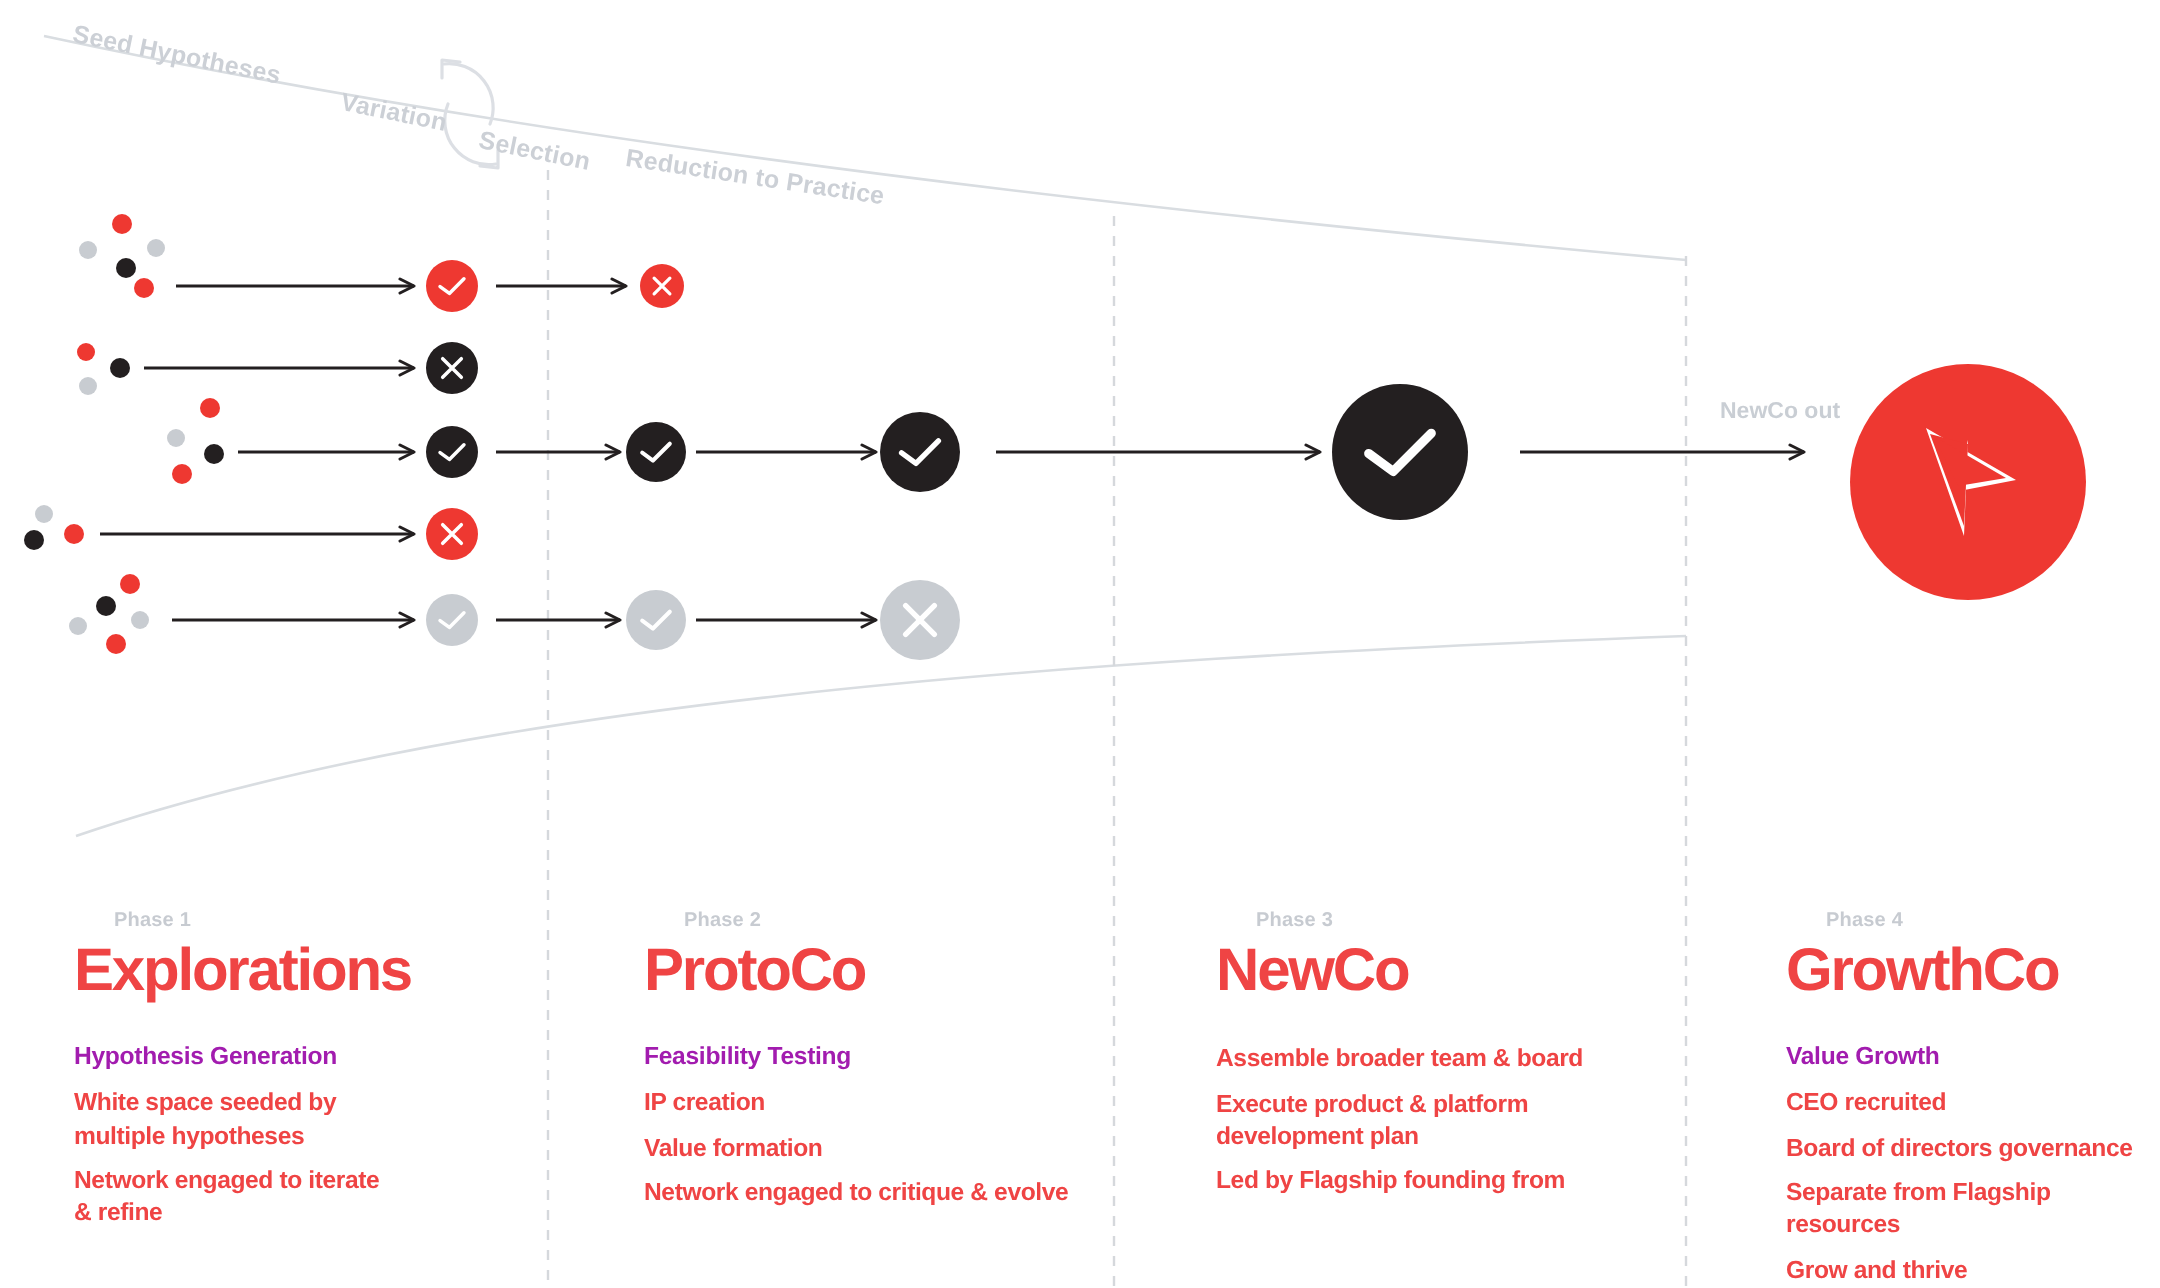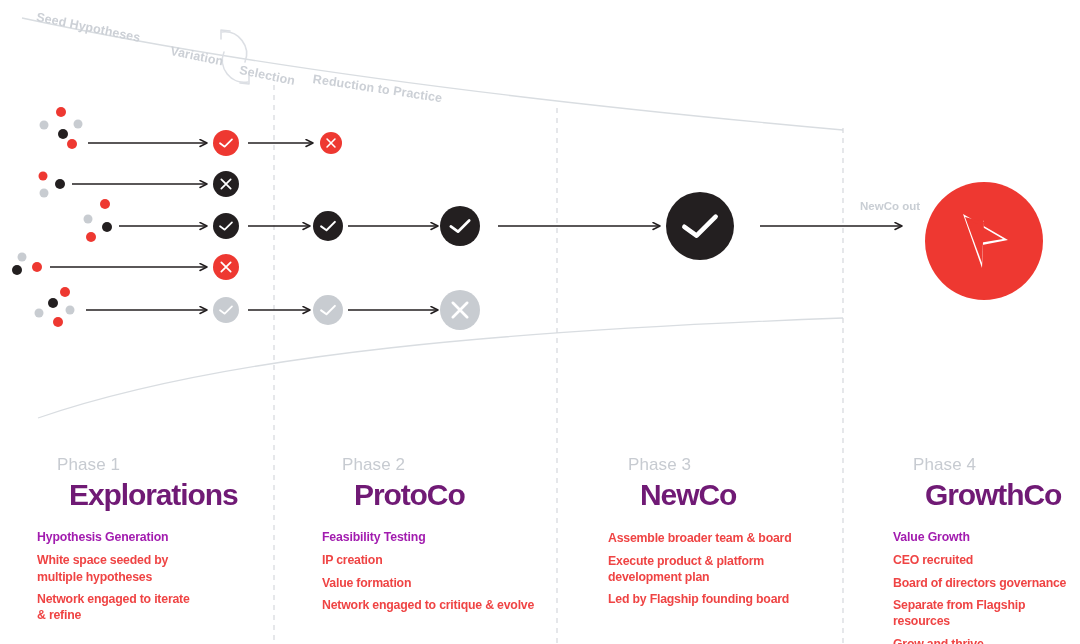--- a/index.html
+++ b/index.html
@@ -36,28 +36,27 @@
   .logo-circle {
     position:absolute; z-index:5;
     border-radius:50%;
     display:flex; align-items:center; justify-content:center;
   }
 
   
   .phases { position:absolute; left:0; top:455px; width:1080px; height:189px; z-index:6; }
   .phase { position:absolute; top:0; }
   .phase-eyebrow {
-    color:#c7cbd1; font-size:17px; font-weight:400;
+    color:#c7cbd1; font-size:10px; font-weight:700;
     letter-spacing:.1px; margin-bottom:4px;padding-left:20px;
   }
   .phase-title {
-    color:#701a75; font-size:30px; font-weight:bold;
+    color:#ef4444; font-size:30px; font-weight:bold;
     letter-spacing:-1.1px; line-height:1.08;
     margin-bottom:19px;
-    margin-left:32px;
   }
   .phase-sub {
     color:#a21caf; font-size:12.3px; font-weight:bold;
     letter-spacing:-.15px; margin-bottom:8px; white-space:nowrap;
   }
   .phase-item {
     color:#ef4444; font-size:12.3px; font-weight:bold;
     letter-spacing:-.2px; line-height:1.33; margin-bottom:6px;
   }
 </style>
@@ -218,21 +217,21 @@
           <div class="phase-item">Value formation</div>
           <div class="phase-item">Network engaged to critique &amp; evolve</div>
         </div>
     </div>
     <div class="phase" style="left:608px; width:240px;">
       <div class="phase-eyebrow">Phase 3</div>
       <div class="phase-title">NewCo</div>
       <div>
           <div class="phase-item">Assemble broader team &amp; board</div>
           <div class="phase-item">Execute product &amp; platform<br>development plan</div>
-          <div class="phase-item">Led by Flagship founding board</div>
+          <div class="phase-item">Led by Flagship founding from</div>
         </div>
     </div>
     <div class="phase" style="left:893px; width:190px;">
       <div class="phase-eyebrow">Phase 4</div>
       <div class="phase-title">GrowthCo</div>
       <div class="phase-sub">Value Growth</div>
       <div>
           <div class="phase-item">CEO recruited</div>
           <div class="phase-item">Board of directors governance</div>
           <div class="phase-item">Separate from Flagship resources</div>

